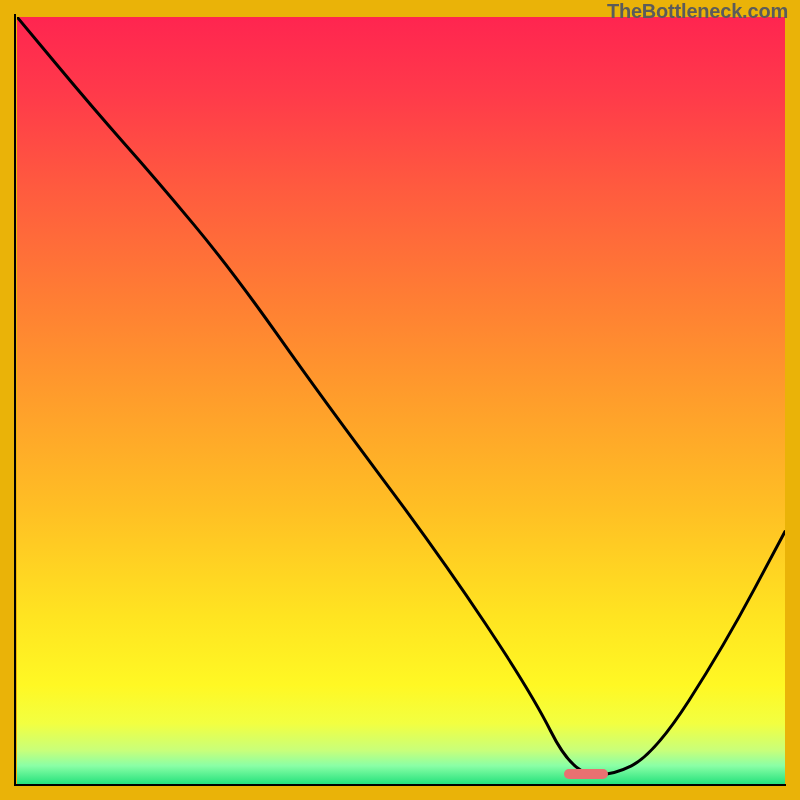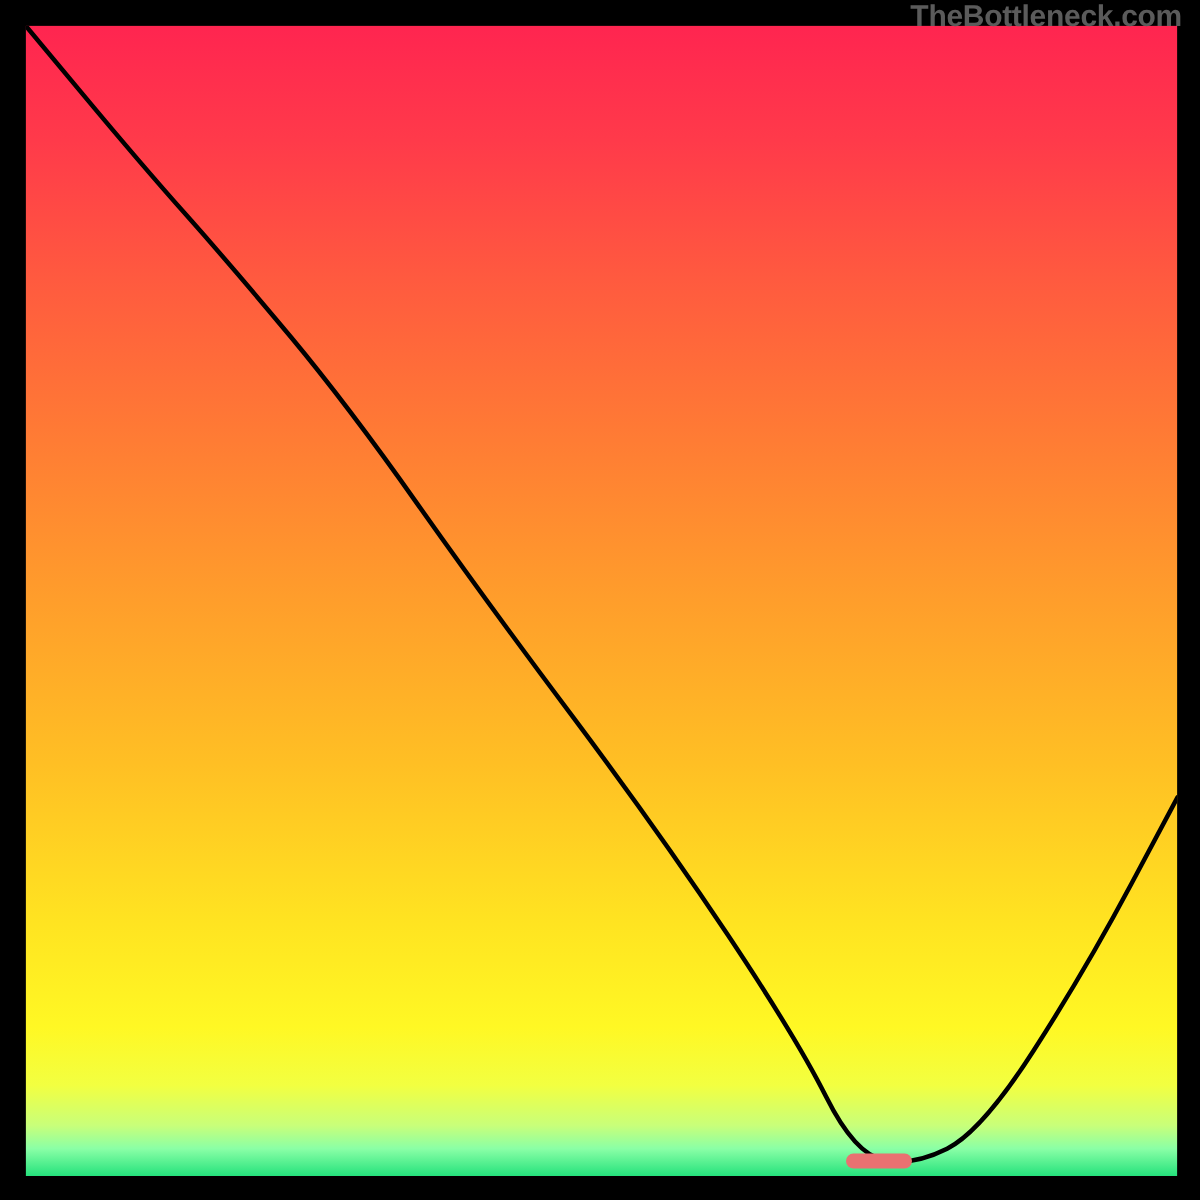--- a/index.html
+++ b/index.html
@@ -7,21 +7,21 @@
     padding: 0;
     width: 800px;
     height: 800px;
     background: #ffffff;
     overflow: hidden;
   }
   .canvas {
     position: relative;
     width: 800px;
     height: 800px;
-    background: #000000;
+    background: #eab308;
   }
   .plot-area {
     position: absolute;
     left: 17px;
     top: 17px;
     width: 768px;
     height: 768px;
     overflow: hidden;
   }
   .gradient {

